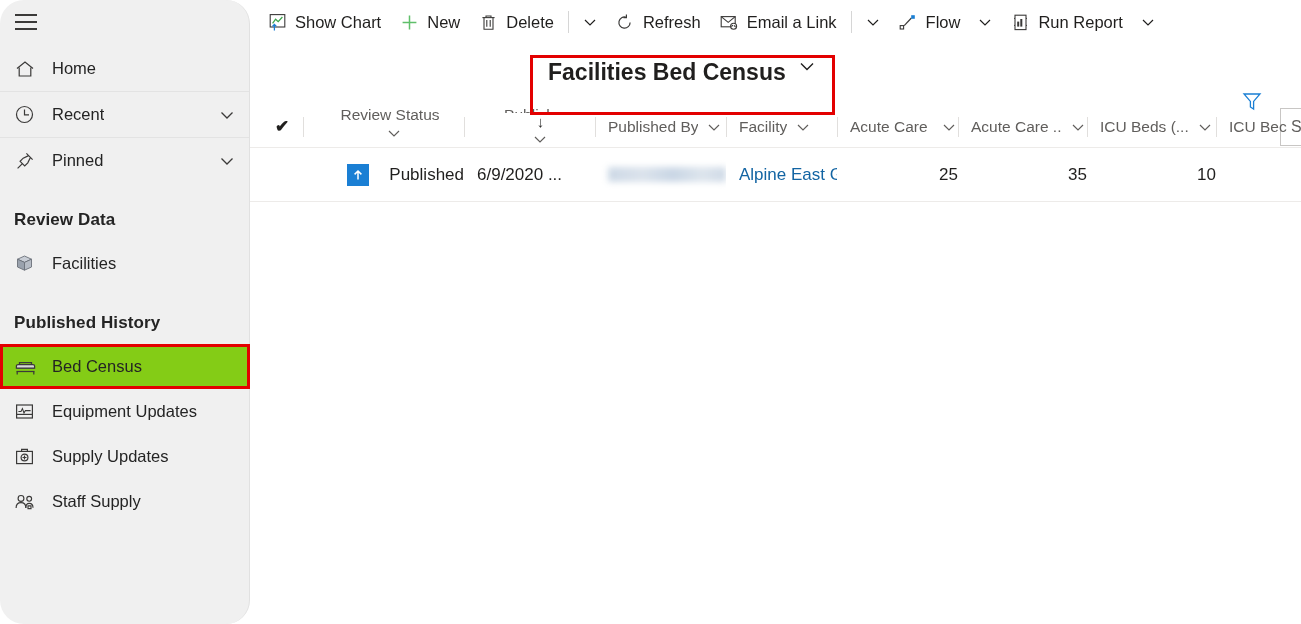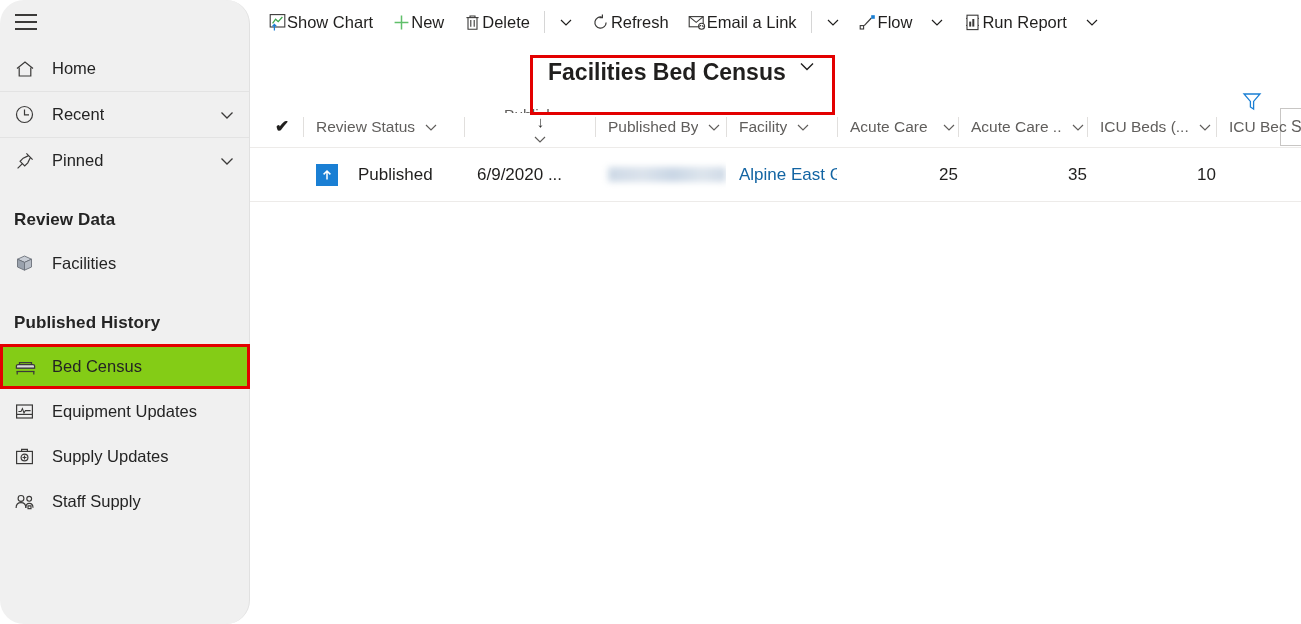--- a/index.html
+++ b/index.html
@@ -71,21 +71,21 @@
     background: #ffffff; overflow: hidden;
   }
   
   #cmdbar {
     height: 44px; display: flex; align-items: center;
     padding-left: 8px; white-space: nowrap; overflow: hidden;
   }
   .cmd {
     display: flex; align-items: center; height: 40px;
     padding: 0 9px; cursor: pointer; color: #201f1e;
-    font-size: 16.5px; gap: 0;
+    font-size: 16.5px; gap: 8px;
   }
   .cmd .ico { display: flex; align-items: center; justify-content: center;
     width: 20px; height: 20px; flex: 0 0 20px; }
   .cmd-caret {
     display: flex; align-items: center; justify-content: center;
     width: 32px; height: 40px; cursor: pointer; color: #201f1e;
   }
   .cmd-div { width: 1px; height: 22px; background: #d6d6d6; margin: 0 5px; }
 
   
@@ -416,21 +416,21 @@
         <span>Search this view</span>
       </div>
     </div>
 
     <div id="grid">
 
       <div id="headrow">
         <div class="hcheck">✔</div>
         <div class="hsep"></div>
 
-        <div class="hcell" style="width:160px; padding-left:12px;">
+        <div class="hcell" style="width:160px; padding-left:12px;flex-direction:column;">
           <span class="htxt">Review Status</span>
           <span class="hcaret">
             <svg width="18" height="18" viewBox="0 0 18 18" fill="none" stroke="#605e5c" stroke-width="1.2">
                 <path d="M4 7 L9 12 L14 7"></path>
               </svg>
           </span>
         </div>
         <div class="hsep"></div>
 
         <div class="hcell" style="width:130px; padding-left:12px;flex-direction:column;">
@@ -496,21 +496,21 @@
 
         <div class="hcell" style="width:70px; padding-left:12px;">
           <span class="htxt">ICU Bec</span>
         </div>
       </div>
 
       <div id="datarow">
         <div class="dcell" style="width:28px;"></div>
         <div class="dcell" style="width:1px;"></div>
 
-        <div class="dcell" style="width:160px; padding-left:12px; gap:20px;">
+        <div class="dcell" style="width:160px; padding-left:12px; gap:20px;justify-content:flex-end;">
           <span class="status-ico">
             <svg width="14" height="14" viewBox="0 0 14 14" fill="none" stroke="#ffffff" stroke-width="1.5">
               <path d="M7 11.4 V3.2 M3.6 6.4 L7 3 L10.4 6.4"></path>
             </svg>
           </span>
           <span>Published</span>
         </div>
         <div class="dcell" style="width:1px;"></div>
 
         <div class="dcell" style="width:130px; padding-left:12px;">6/9/2020 ...</div>

